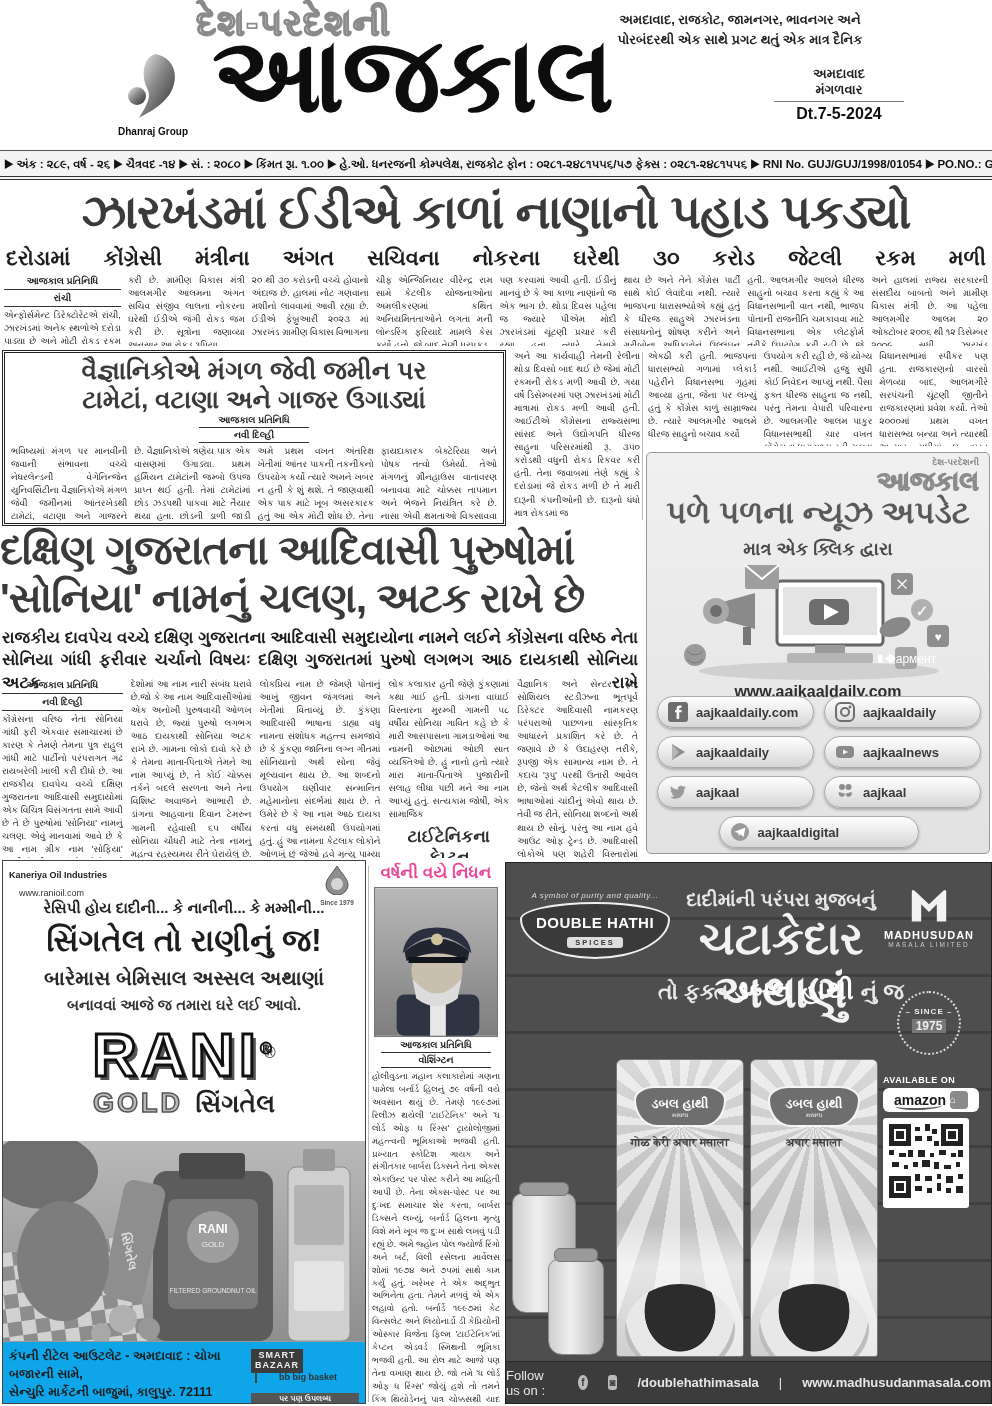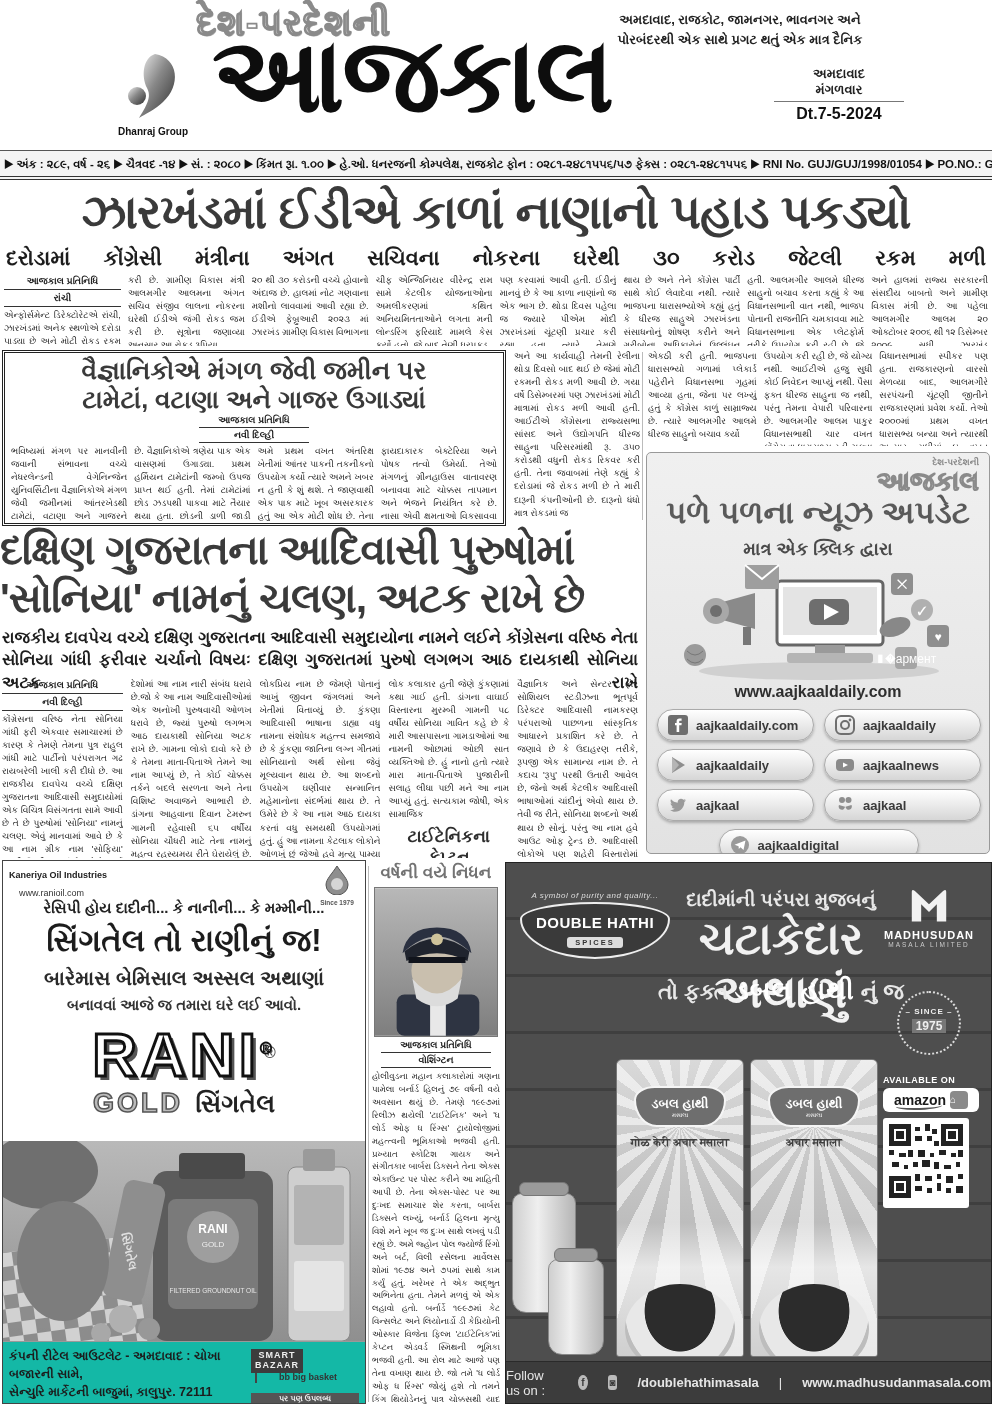--- a/index.html
+++ b/index.html
@@ -40,21 +40,21 @@
 
   
   .promo{position:absolute;left:646px;top:452px;width:344px;height:402px;background:linear-gradient(#f0f0f0,#e2e2e2);border:1px solid #999;border-radius:5px;overflow:hidden;}
   .promo-logo{position:absolute;right:10px;top:4px;text-align:right;}
   .promo-logo .small{font-size:9px;font-weight:bold;color:#888;}
   .promo-logo .big{font-size:26px;font-weight:900;color:#fff;-webkit-text-stroke:1.2px #8a8a8a;line-height:1;}
   .promo-head{position:absolute;left:0;top:42px;width:100%;text-align:center;font-size:31px;font-weight:900;color:#5a5a5a;}
   .promo-sub{position:absolute;left:0;top:86px;width:100%;text-align:center;font-size:18px;font-weight:bold;color:#4a4a4a;}
   .promo-illustration{position:absolute;left:12px;top:110px;width:320px;height:118px;}
   .promo-url{position:absolute;left:0;top:230px;width:100%;text-align:center;font-size:16px;font-weight:800;color:#2e2e2e;}
-  .socials{position:absolute;left:10px;top:256px;width:324px;display:grid;grid-template-columns:1fr 1fr;gap:8px 10px;}
+  .socials{position:absolute;left:10px;top:243px;width:324px;display:grid;grid-template-columns:1fr 1fr;gap:8px 10px;}
   .pill{display:flex;align-items:center;gap:8px;background:linear-gradient(#ffffff,#d6d6d6);border:1px solid #aaa;border-radius:18px;padding:5px 10px;box-shadow:0 2px 3px rgba(0,0,0,.25);}
   .pill span{font-size:13px;font-weight:800;color:#3a3a3a;}
   .pill.wide{grid-column:1 / -1;width:62%;justify-self:center;}
   .icn{width:20px;height:20px;flex:0 0 20px;}
 
   
   .sonia-headline{position:absolute;left:0;top:527px;width:640px;font-size:41px;font-weight:900;color:#3a3a3a;line-height:1.17;letter-spacing:-1px;}
   .sonia-sub{position:absolute;left:2px;top:626px;width:636px;font-size:16.5px;font-weight:800;color:#1c1c1c;line-height:1.35;text-align:justify;text-align-last:justify;}
   .sonia-body{position:absolute;left:2px;top:678px;width:636px;height:180px;display:flex;gap:8px;overflow:hidden;}
   .mini-head{font-size:17px;font-weight:900;color:#2e2e2e;text-align:center;line-height:1.25;margin-top:4px;}
@@ -70,30 +70,30 @@
   .rani-l2{text-align:center;font-size:31px;font-weight:900;color:#1c1c1c;margin-top:6px;}
   .rani-l3{text-align:center;font-size:20px;font-weight:800;color:#2a2a2a;margin-top:8px;}
   .rani-l4{text-align:center;font-size:15px;font-weight:bold;color:#333;margin-top:6px;}
   .rani-logo{text-align:center;margin-top:10px;font-size:62px;font-weight:900;letter-spacing:4px;color:#fff;-webkit-text-stroke:3px #111;text-shadow:4px 4px 0 #555;line-height:1;}
   .rani-logo sup{font-size:16px;-webkit-text-stroke:1px #111;}
   .rani-gold{text-align:center;margin-top:2px;}
   .rani-gold .g{font-size:27px;font-weight:900;letter-spacing:3px;color:#bbb;-webkit-text-stroke:1.5px #555;}
   .rani-gold .s{font-size:25px;font-weight:800;color:#222;margin-left:8px;}
   .rani-photo{position:absolute;left:0;bottom:62px;width:100%;height:200px;background:linear-gradient(180deg,#b9b9b9,#8f8f8f);overflow:hidden;}
   .checker{position:absolute;left:0;bottom:0;width:150px;height:110px;background:repeating-conic-gradient(#d8d8d8 0 25%,#8c8c8c 0 50%) 0 0/28px 28px;transform:rotate(-8deg) translate(-14px,12px);opacity:.9;}
-  .rani-footer{position:absolute;left:0;bottom:0;width:100%;height:62px;background:#14b8a6;border-top:1px solid #999;padding:5px 6px;}
+  .rani-footer{position:absolute;left:0;bottom:0;width:100%;height:62px;background:#0ea5e9;border-top:1px solid #999;padding:5px 6px;}
   .rani-addr{font-size:12.5px;font-weight:800;color:#1c1c1c;line-height:1.45;width:245px;}
   .store-logos{position:absolute;right:6px;top:7px;width:108px;}
   .smart{display:inline-block;background:#3c3c3c;color:#eee;font-size:9px;font-weight:900;padding:2px 4px;letter-spacing:1px;line-height:1.1;text-align:center;}
   .bb{display:inline-block;vertical-align:top;border-left:2px solid #444;margin-left:4px;padding-left:22px;font-size:9px;font-weight:900;color:#333;line-height:1.1;}
   .avail{font-size:8px;font-weight:bold;color:#eee;background:#555;text-align:center;margin-top:2px;padding:1px 0;}
 
   
   .titanic{position:absolute;left:372px;top:862px;width:128px;height:542px;overflow:hidden;}
-  .titanic-h{font-size:17px;font-weight:900;color:#737373;text-align:center;line-height:1.25;}
+  .titanic-h{font-size:17px;font-weight:900;color:#ec4899;text-align:center;line-height:1.25;}
   .titanic-photo{width:124px;height:150px;margin:4px auto 2px;display:block;border:1px solid #777;}
   .titanic-body{font-size:8.6px;line-height:1.5;text-align:justify;color:#222;}
 
   
   .hathi{position:absolute;left:505px;top:862px;width:487px;height:542px;background:
     repeating-linear-gradient(180deg,#4e4e4e 0 54px,#3f3f3f 54px 57px),#4a4a4a;border:1px solid #222;overflow:hidden;color:#eee;}
   .dh-logo{position:absolute;left:14px;top:28px;width:150px;text-align:center;}
   .dh-arc{font-size:8px;font-style:italic;color:#ddd;letter-spacing:.5px;}
   .dh-shield{margin-top:2px;background:#3a3a3a;border:2px solid #eee;border-radius:50% 50% 50% 50%/30% 30% 70% 70%;padding:10px 6px 8px;}
   .dh-name{font-size:15px;font-weight:900;color:#fff;letter-spacing:.5px;}

